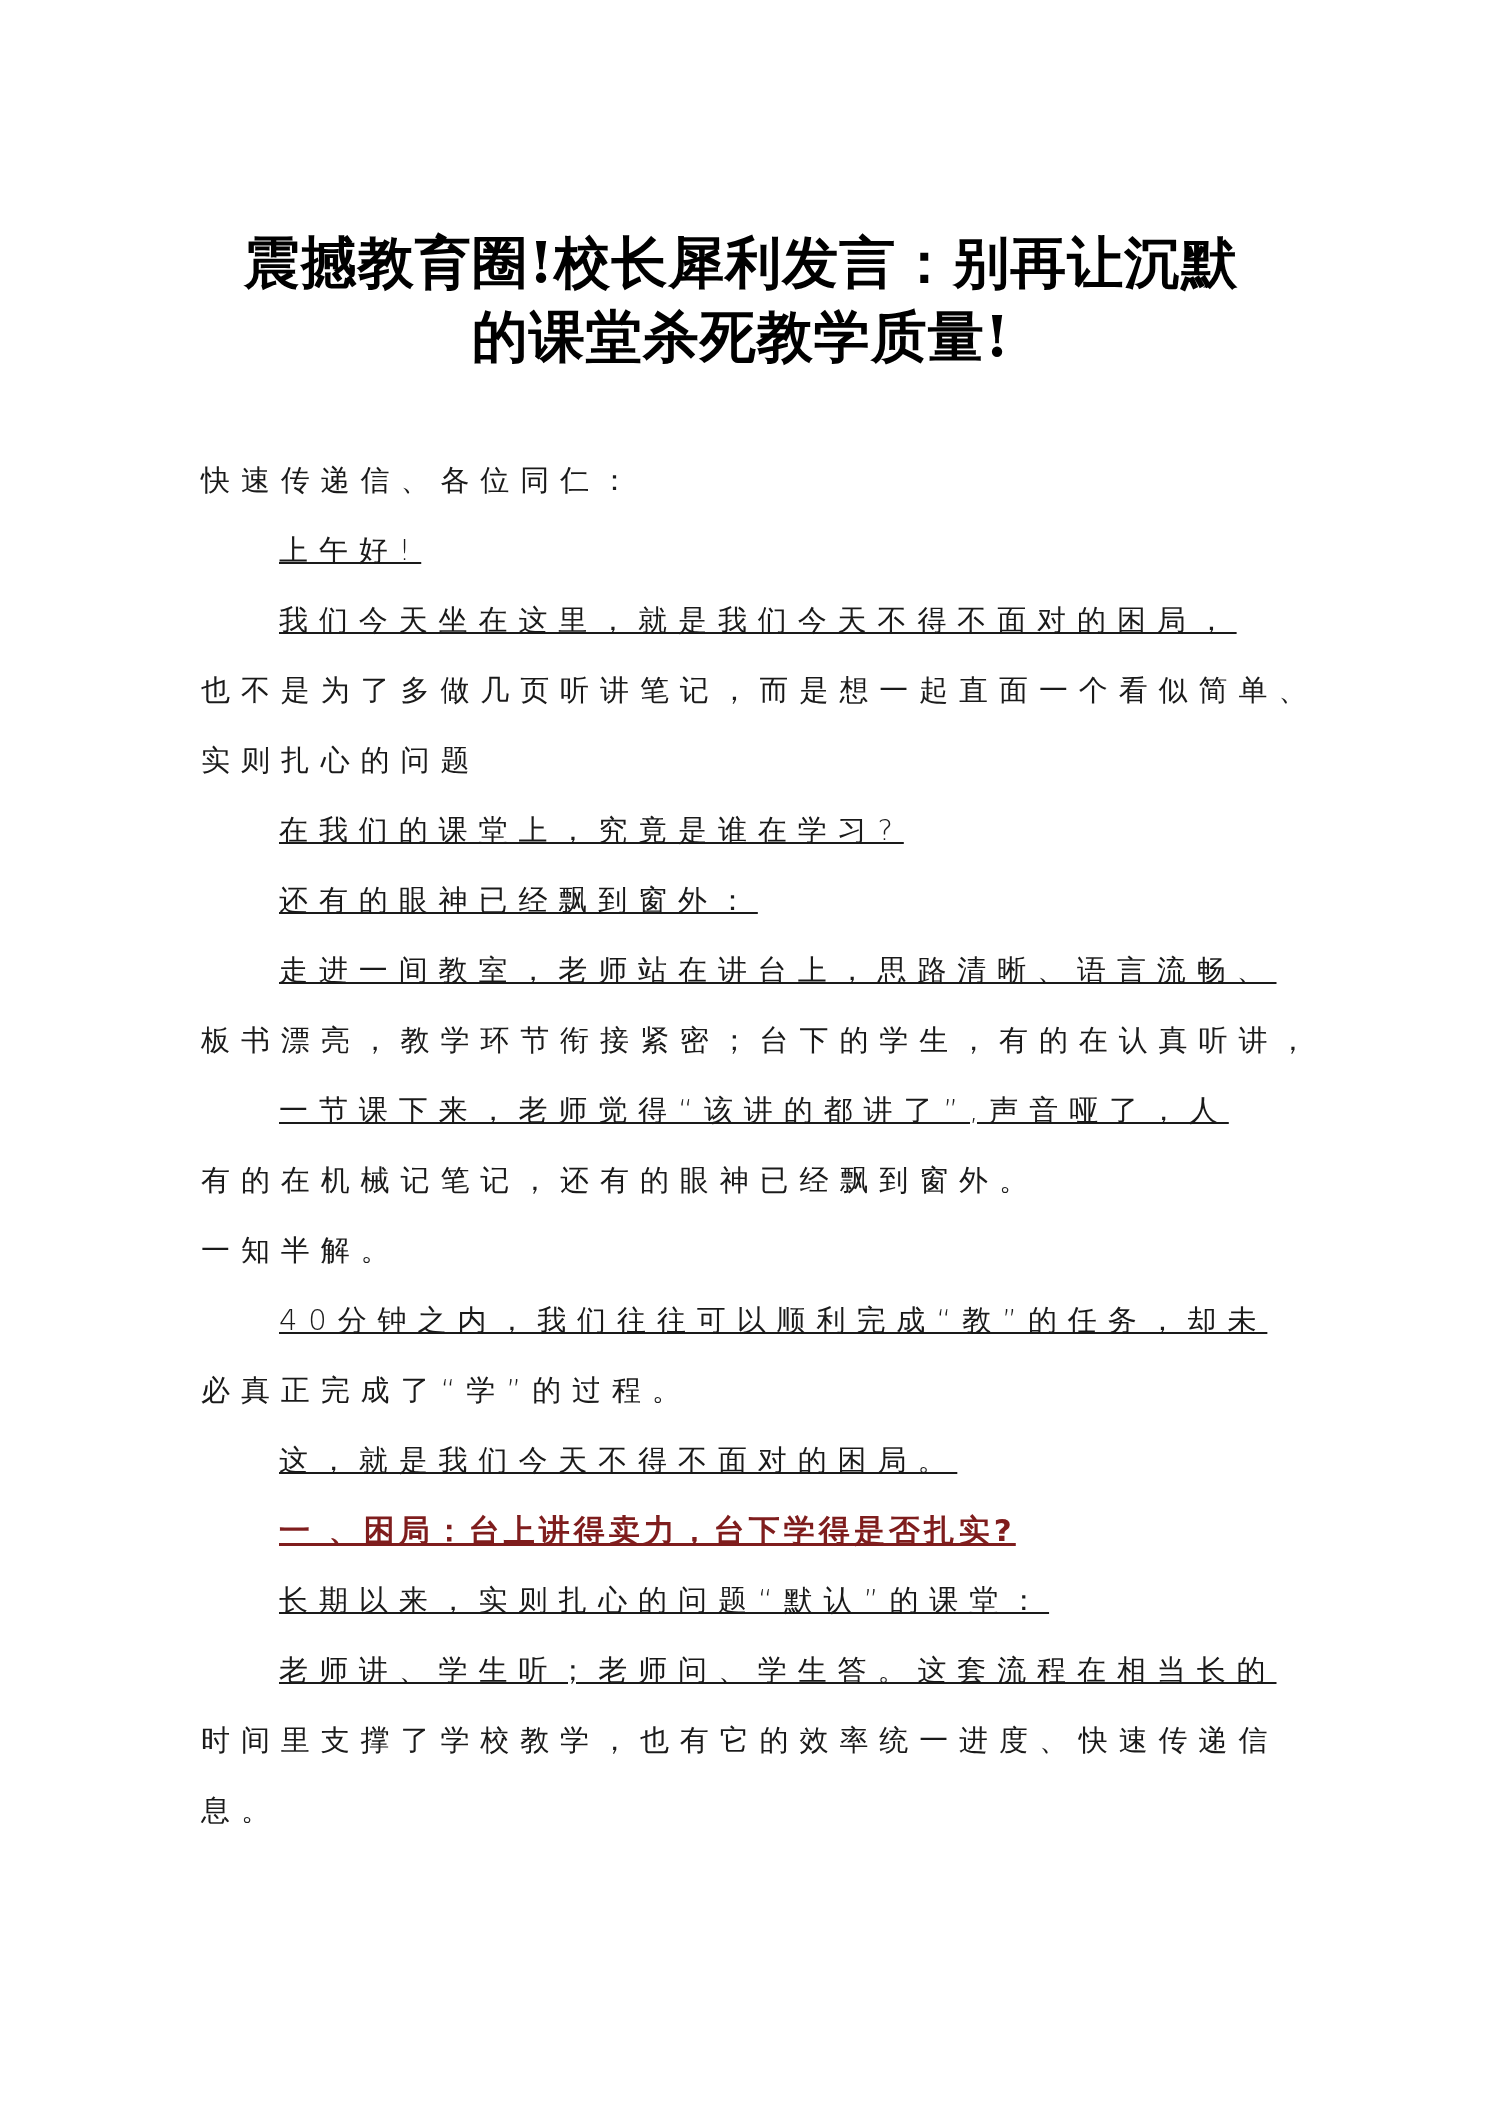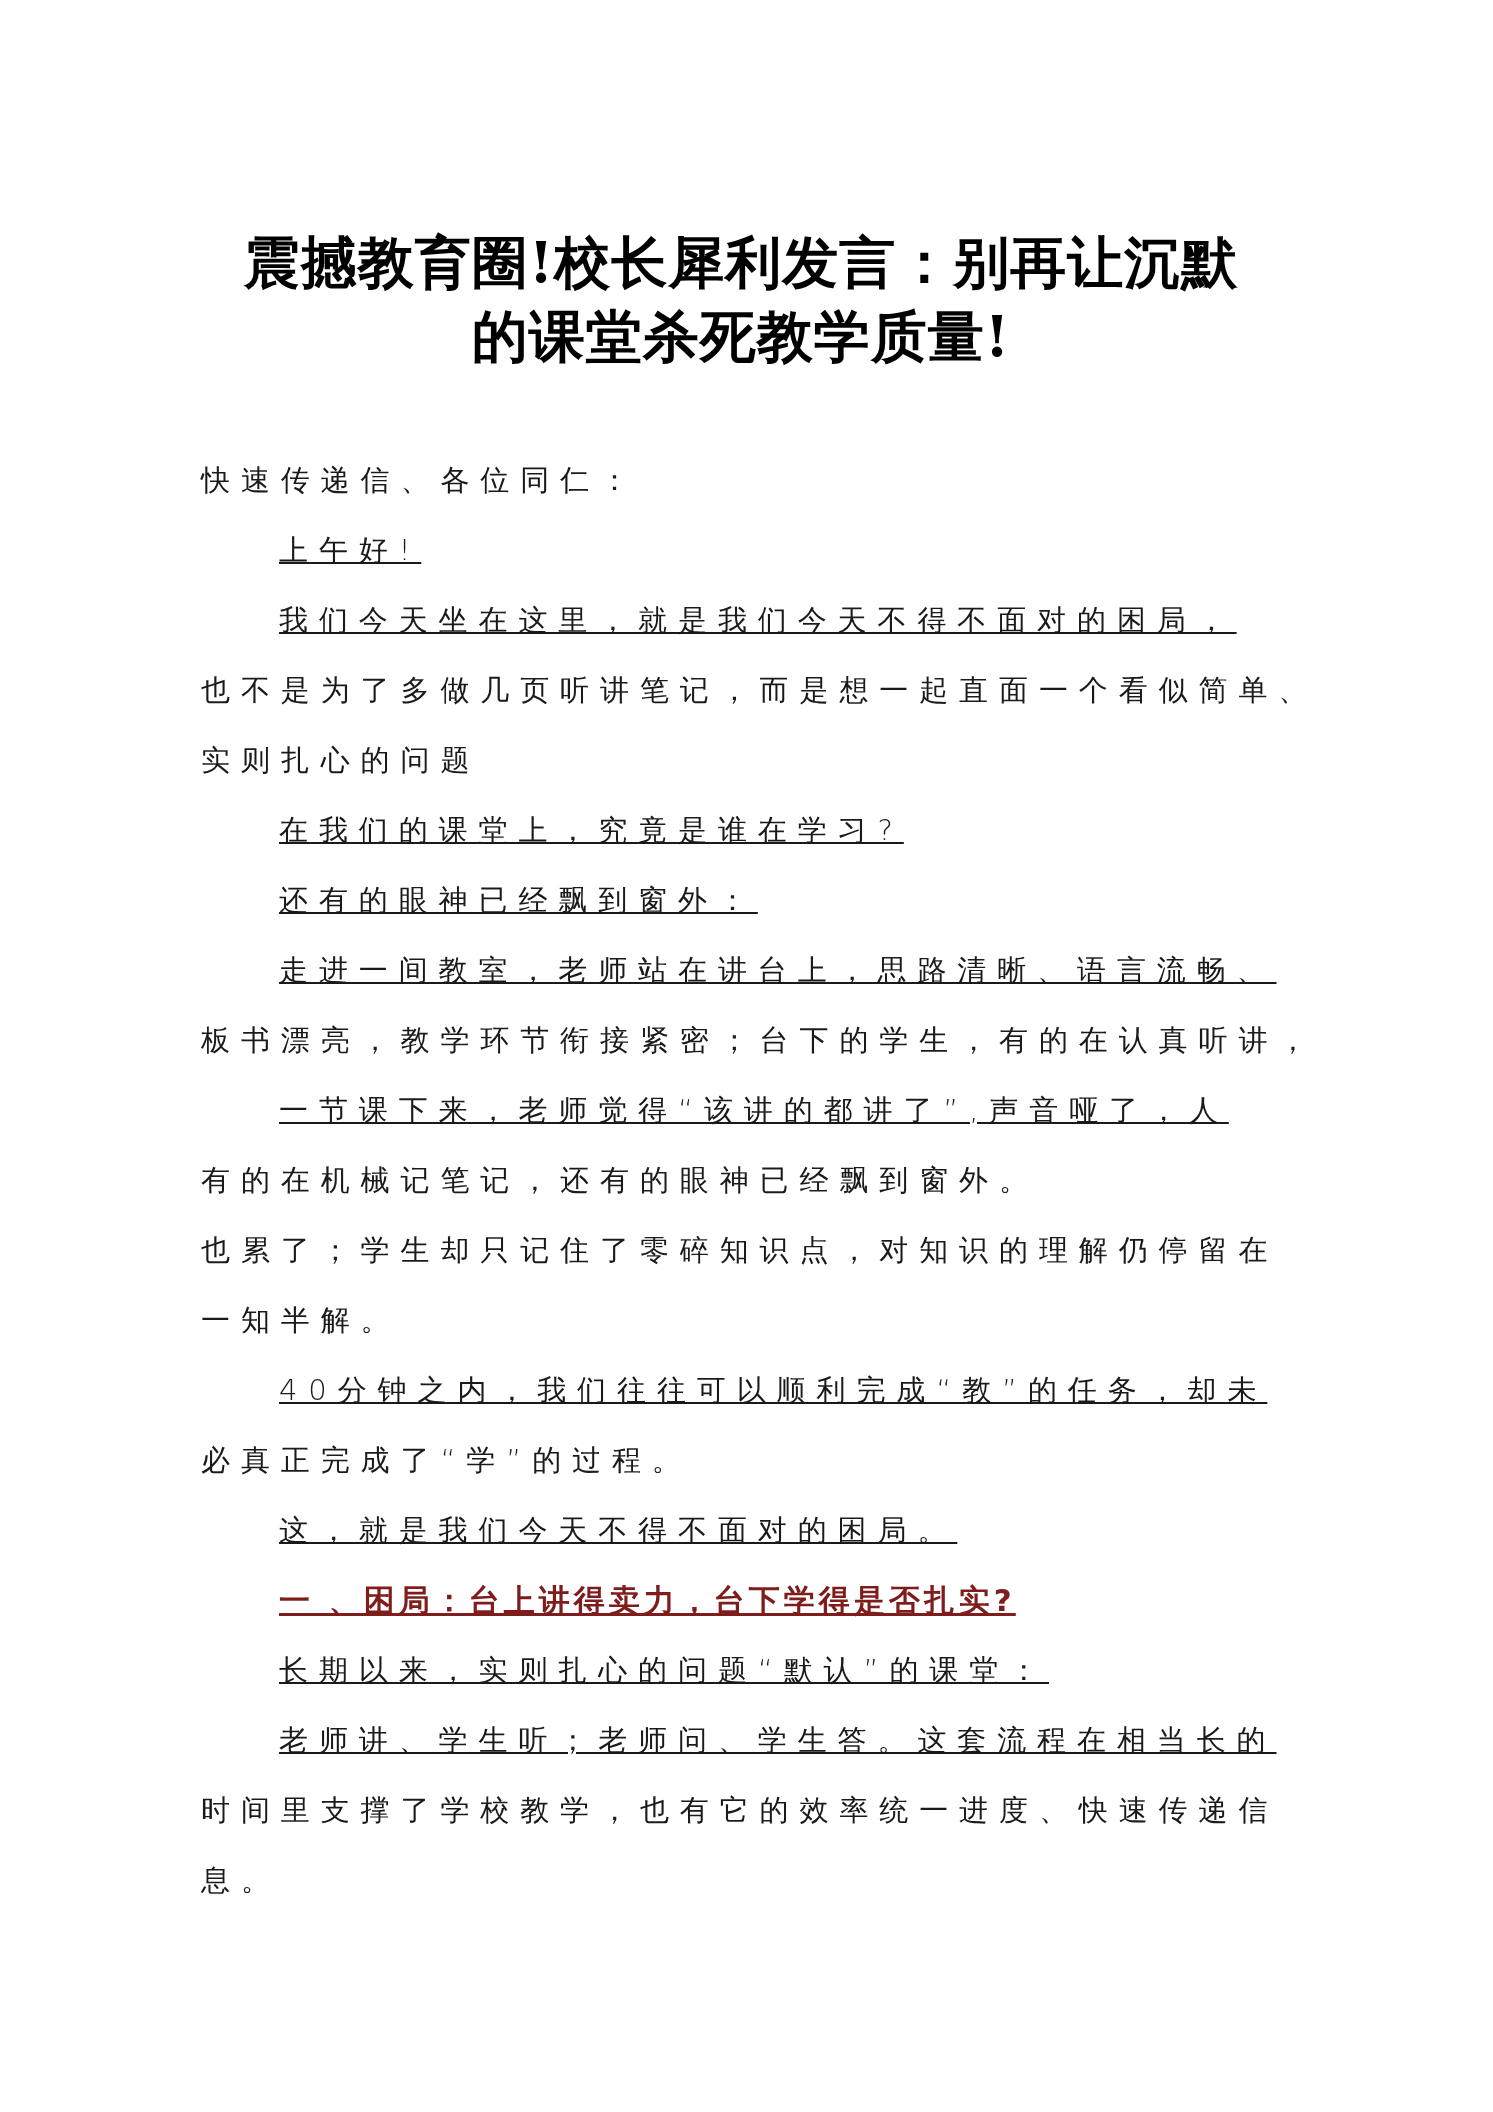--- a/index.html
+++ b/index.html
@@ -82,21 +82,20 @@
     <span class="line indent">上午好!</span>
     <span class="line indent">我们今天坐在这里，就是我们今天不得不面对的困局，</span>
     <span class="line">也不是为了多做几页听讲笔记，而是想一起直面一个看似简单、</span>
     <span class="line">实则扎心的问题</span>
     <span class="line indent">在我们的课堂上，究竟是谁在学习?</span>
     <span class="line indent">还有的眼神已经飘到窗外：</span>
     <span class="line indent">走进一间教室，老师站在讲台上，思路清晰、语言流畅、</span>
     <span class="line">板书漂亮，教学环节衔接紧密；台下的学生，有的在认真听讲，</span>
     <span class="line indent">一节课下来，老师觉得“该讲的都讲了”,声音哑了，人</span>
     <span class="line">有的在机械记笔记，还有的眼神已经飘到窗外。</span>
-    <span class="line">也累了；学生却只记住了零碎知识点，对知识的理解仍停留在</span>
     <span class="line">一知半解。</span>
     <span class="line indent">40分钟之内，我们往往可以顺利完成“教”的任务，却未</span>
     <span class="line">必真正完成了“学”的过程。</span>
     <span class="line indent">这，就是我们今天不得不面对的困局。</span>
     <span class="line indent heading">一 、困局：台上讲得卖力，台下学得是否扎实?</span>
     <span class="line indent">长期以来，实则扎心的问题“默认”的课堂：</span>
     <span class="line indent">老师讲、学生听；老师问、学生答。这套流程在相当长的</span>
     <span class="line">时间里支撑了学校教学，也有它的效率统一进度、快速传递信</span>
     <span class="line">息。</span>
   </div>

